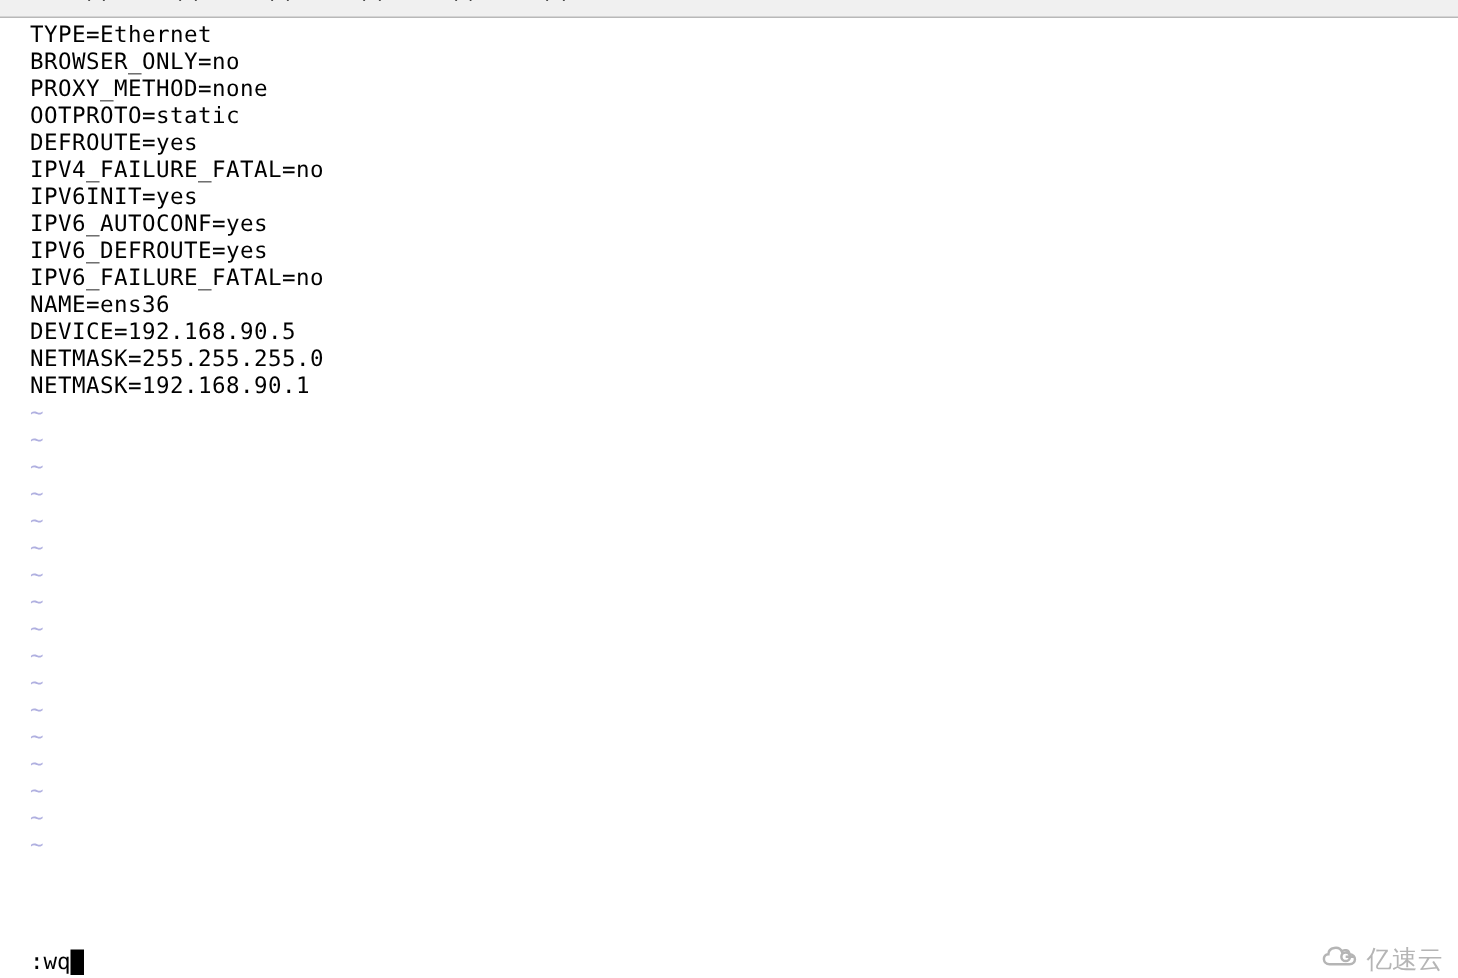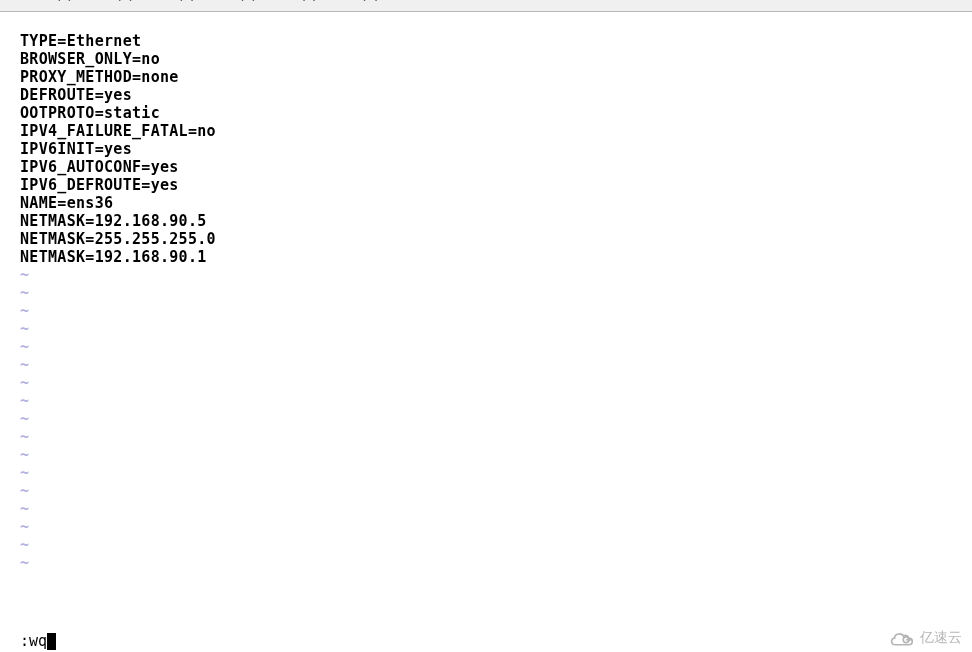--- a/index.html
+++ b/index.html
@@ -31,25 +31,24 @@
       line-height: 0px;
       padding-top: 0;
     }
     .menu-item {
       cursor: pointer;
       white-space: nowrap;
       position: relative;
       top: -6px;
     }
     .editor {
-      padding: 20px 0 0 20px;
+      padding: 2px 0 0 20px;
       line-height: 18px;
       color: #000000;
       letter-spacing: 0.3px;
-      font-weight: bold;
     }
     .line {
       white-space: pre;
       height: 18px;
     }
     .tilde {
       color: #b0b0e0;
       height: 18px;
     }
     .cmdline {
@@ -68,25 +67,25 @@
       width: 9px;
       height: 17px;
       background: #000;
       vertical-align: text-bottom;
     }
     .watermark {
       position: absolute;
       right: 10px;
       bottom: 0px;
       display: flex;
-      align-items: flex-start;
+      align-items: center;
       gap: 4px;
       color: #b5b5b5;
       font-family: sans-serif;
-      font-size: 14px;
+      font-size: 17px;
       font-weight: 500;
     }
     .wm-icon svg {
       width: 28px;
       height: 20px;
       fill: none;
       stroke: #b5b5b5;
       stroke-width: 2;
     }
   </style>
@@ -100,28 +99,29 @@
   <span class="menu-item">搜索(S)</span>
   <span class="menu-item">终端(T)</span>
   <span class="menu-item">帮助(H)</span>
 </div>
 
 <div class="editor">
   <div id="lines-container">
       <div class="line">TYPE=Ethernet</div>
       <div class="line">BROWSER_ONLY=no</div>
       <div class="line">PROXY_METHOD=none</div>
+      <div class="line">OOTPROTO=static</div>
       <div class="line">DEFROUTE=yes</div>
-      <div class="line">OOTPROTO=static</div>
       <div class="line">IPV4_FAILURE_FATAL=no</div>
       <div class="line">IPV6INIT=yes</div>
       <div class="line">IPV6_AUTOCONF=yes</div>
       <div class="line">IPV6_DEFROUTE=yes</div>
+      <div class="line">IPV6_FAILURE_FATAL=no</div>
       <div class="line">NAME=ens36</div>
-      <div class="line">NETMASK=192.168.90.5</div>
+      <div class="line">DEVICE=192.168.90.5</div>
       <div class="line">NETMASK=255.255.255.0</div>
       <div class="line">NETMASK=192.168.90.1</div>
     </div>
   <div id="tildes-container">
       <div class="tilde">~</div>
       <div class="tilde">~</div>
       <div class="tilde">~</div>
       <div class="tilde">~</div>
       <div class="tilde">~</div>
       <div class="tilde">~</div>

